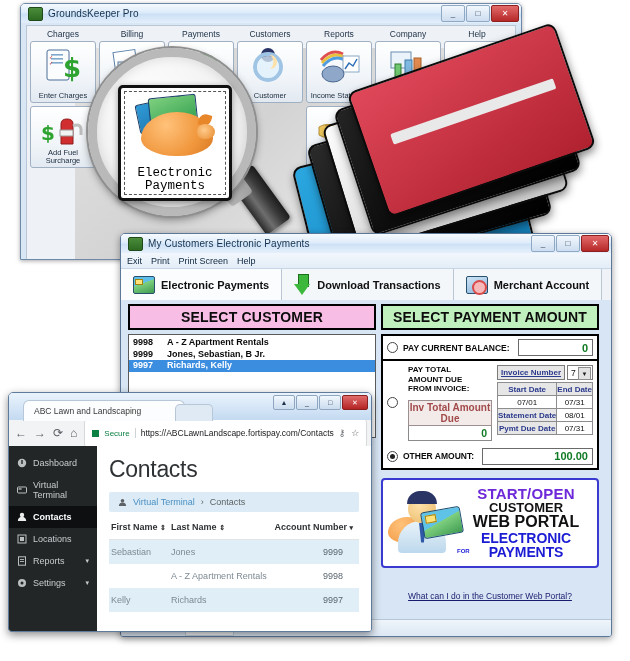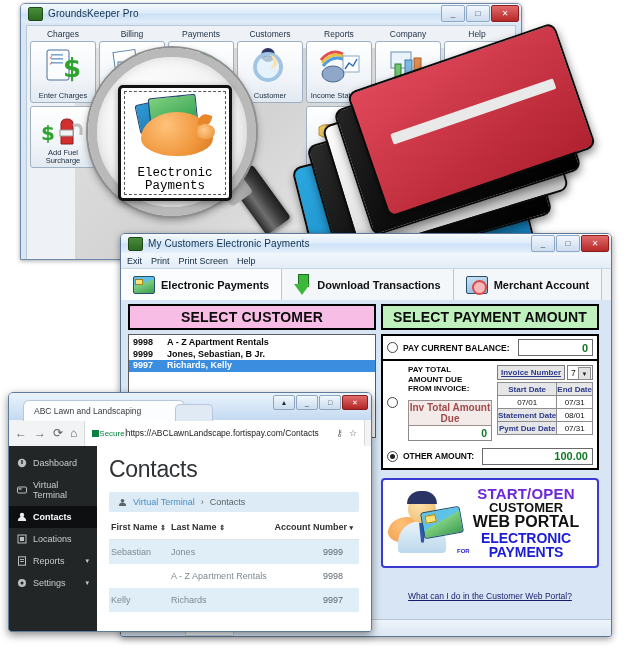--- a/index.html
+++ b/index.html
@@ -195,21 +195,21 @@
   .br-tab2{position:absolute;left:166px;top:11px;width:36px;height:16px;
     background:#dfeaf5;border:1px solid #b7c7d7;border-bottom:none;border-radius:5px 5px 0 0;}
   .br-wb{position:absolute;right:3px;top:2px;display:flex;gap:1px;}
   .br-wb .b{width:20px;height:13px;border:1px solid #8ea6c0;border-radius:2px;
     background:linear-gradient(180deg,#f1f7fd,#cbdcee);display:flex;align-items:center;justify-content:center;font-size:7px;color:#1e3148;}
   .br-wb .b.close{background:linear-gradient(180deg,#e06a6a,#b42424);border-color:#8a1f1f;color:#fff;width:24px;}
   .br-omni{height:26px;background:#f1f3f4;display:flex;align-items:center;padding:0 6px;gap:7px;
     border-bottom:1px solid #d4d6d8;}
   .navico{font-size:12px;color:#5f6368;line-height:1;}
   .urlbox{flex:1;height:17px;background:#fff;border:1px solid #d7d9db;border-radius:9px;
-    display:flex;align-items:center;padding:10px 7px;}
+    display:flex;align-items:center;padding:10px 7px;gap:5px;}
   .lock{width:7px;height:7px;background:#0b8043;flex:none;}
   .secure{font-size:8px;color:#0b8043;}
   .urlsep{width:1px;height:10px;background:#cfd2d5;}
   .urltxt{font-size:8.5px;color:#202124;white-space:nowrap;overflow:hidden;}
   .urlend{margin-left:auto;display:flex;gap:6px;align-items:center;font-size:9px;color:#5f6368;}
   .br-page{position:absolute;left:0;top:53px;right:0;bottom:0;display:flex;background:#fff;}
   .br-side{width:88px;background:#222627;padding-top:6px;flex:none;}
   .si{display:flex;align-items:center;gap:6px;padding:6px 8px;font-size:9px;color:#c9ccce;}
   .si.active{background:#0d0f10;color:#fff;font-weight:bold;}
   .si .ic{width:10px;height:10px;flex:none;opacity:.92;}

